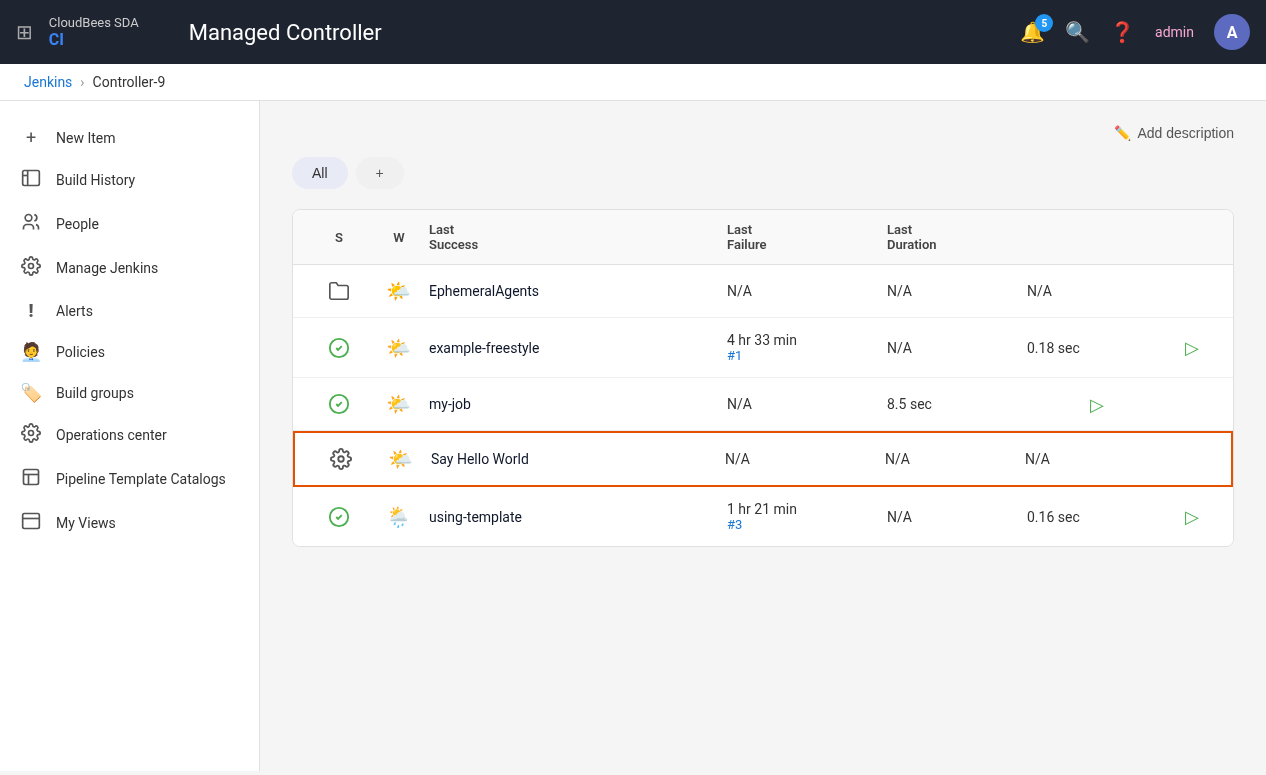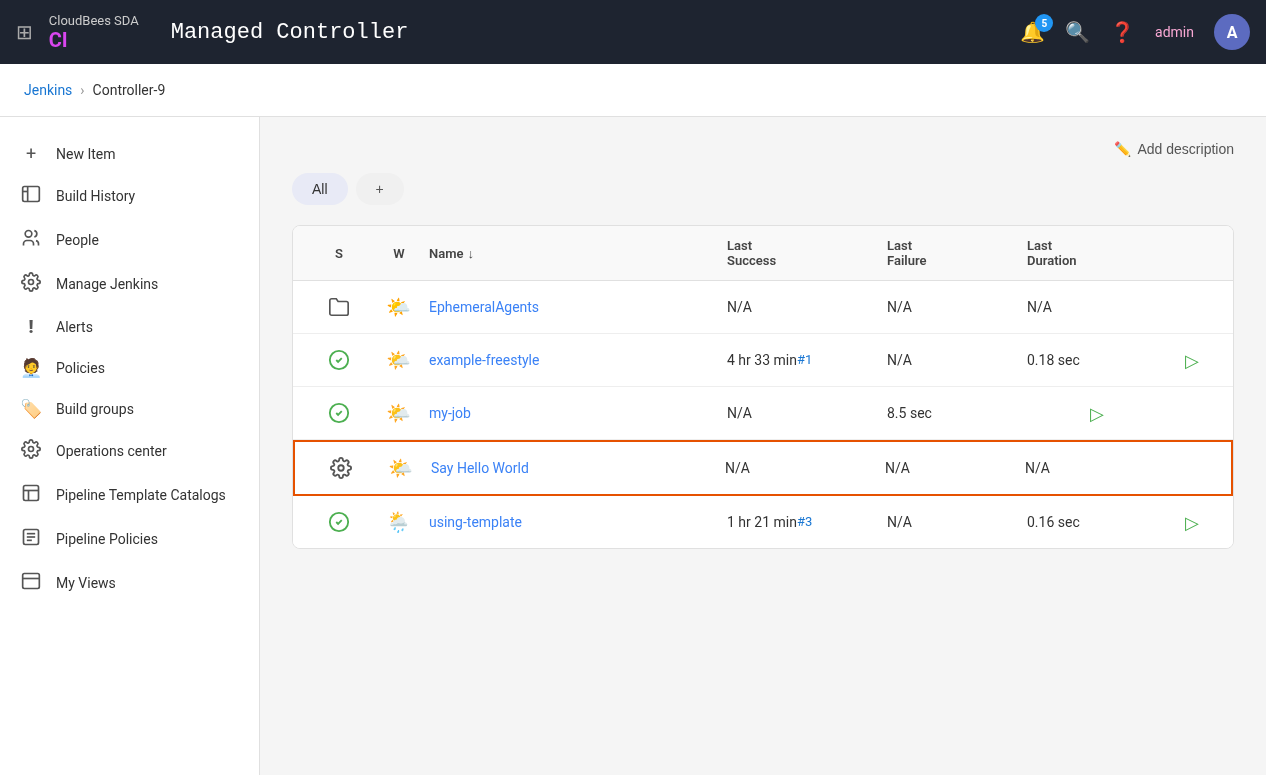--- a/index.html
+++ b/index.html
@@ -9,24 +9,24 @@
     .topnav {
       background: #1e2430;
       height: 64px;
       display: flex;
       align-items: center;
       padding: 0 16px;
       gap: 16px;
       color: #fff;
     }
     .topnav-grid-icon { color: #aaa; font-size: 20px; cursor: pointer; }
-    .topnav-brand { display: flex; flex-direction: column; margin-right: 16px; }
+    .topnav-brand { display: flex; flex-direction: column; margin-right: 34px; }
     .topnav-brand-name { font-size: 13px; color: #ccc; }
-    .topnav-brand-ci { font-size: 20px; font-weight: 700; color: #d946ef; }
-    .topnav-title { font-size: 22px; font-weight: 400; color: #fff; flex: 1; font-family: Liberation Mono, monospace; }
+    .topnav-brand-ci { font-size: 16px; font-weight: 700; color: #3b82f6; }
+    .topnav-title { font-size: 22px; font-weight: 400; color: #fff; flex: 1; }
     .topnav-actions { display: flex; align-items: center; gap: 20px; }
     .topnav-icon-btn { position: relative; cursor: pointer; color: #ccc; font-size: 20px; }
     .topnav-badge {
       position: absolute;
       top: -6px; right: -8px;
       background: #2196f3;
       color: #fff;
       font-size: 10px;
       font-weight: 700;
       border-radius: 50%;
@@ -40,21 +40,21 @@
       border-radius: 50%;
       display: flex; align-items: center; justify-content: center;
       color: #fff; font-weight: 700; font-size: 16px;
       cursor: pointer;
     }
 
     
     .breadcrumb {
       background: #fff;
       border-bottom: 1px solid #e0e0e0;
-      padding: 18px 24px;
+      padding: 10px 24px;
       display: flex;
       align-items: flex-end;
       gap: 8px;
       font-size: 14px;
     }
     .breadcrumb-link { color: #1976d2; cursor: pointer; text-decoration: none; }
     .breadcrumb-sep { color: #999; }
     .breadcrumb-current { color: #333; }
 
     
@@ -124,22 +124,22 @@
       display: grid;
       grid-template-columns: 60px 60px 1fr 160px 140px 140px 50px;
       padding: 14px 16px;
       border-bottom: 1px solid #eeeeee;
       align-items: center;
       font-size: 14px;
       background: #fff;
     }
     .table-row:last-child { border-bottom: none; }
     .col-center { display: flex; justify-content: center; align-items: center; }
-    .job-link { color: #3b82f6; text-decoration: none; cursor: pointer; }
-    .success-time { display: flex; flex-direction: row; }
+    .job-link { color: #0f172a; text-decoration: none; cursor: pointer; }
+    .success-time { display: flex; flex-direction: column; }
     .build-link { color: #1976d2; text-decoration: none; font-size: 13px; }
   </style>
 </head>
 <body>
 
 <nav class="topnav">
   <span class="topnav-grid-icon">⊞</span>
   <div class="topnav-brand">
     <span class="topnav-brand-name">CloudBees SDA</span>
     <span class="topnav-brand-ci">CI</span>
@@ -227,31 +227,20 @@
           <rect x="3" y="3" width="18" height="18" rx="2"></rect>
             <line x1="3" y1="9" x2="21" y2="9"></line>
             <line x1="9" y1="21" x2="9" y2="9"></line>
         </svg>
       </span>
       <span>Pipeline Template Catalogs</span>
     </div>
     <div class="sidebar-item">
       <span class="sidebar-icon">
         <svg width="20" height="20" viewBox="0 0 24 24" fill="none" stroke="#555" stroke-width="2">
-          <rect x="3" y="3" width="18" height="18" rx="2"></rect>
-            <line x1="7" y1="8" x2="17" y2="8"></line>
-            <line x1="7" y1="12" x2="17" y2="12"></line>
-            <line x1="7" y1="16" x2="13" y2="16"></line>
-        </svg>
-      </span>
-      <span>Pipeline Policies</span>
-    </div>
-    <div class="sidebar-item">
-      <span class="sidebar-icon">
-        <svg width="20" height="20" viewBox="0 0 24 24" fill="none" stroke="#555" stroke-width="2">
           <rect x="2" y="3" width="20" height="18" rx="2"></rect>
             <line x1="2" y1="9" x2="22" y2="9"></line>
         </svg>
       </span>
       <span>My Views</span>
     </div>
   </aside>
 
   <main class="main">
     <div class="main-header">
@@ -263,21 +252,20 @@
 
     <div class="tabs">
       <button class="tab-btn active">All</button>
       <button class="tab-btn add">+</button>
     </div>
 
     <div class="jobs-table">
       <div class="table-header">
         <div class="col col-center">S</div>
         <div class="col col-center">W</div>
-        <div class="col">Name <span>↓</span></div>
         <div class="col">Last<br>Success</div>
         <div class="col">Last<br>Failure</div>
         <div class="col">Last<br>Duration</div>
         <div class="col"></div>
       </div>
 
       <div class="table-row">
         <div class="col-center">
           <svg width="22" height="22" viewBox="0 0 24 24" fill="none" stroke="#555" stroke-width="1.8">
             <path d="M22 19a2 2 0 0 1-2 2H4a2 2 0 0 1-2-2V5a2 2 0 0 1 2-2h5l2 3h9a2 2 0 0 1 2 2z"></path>

